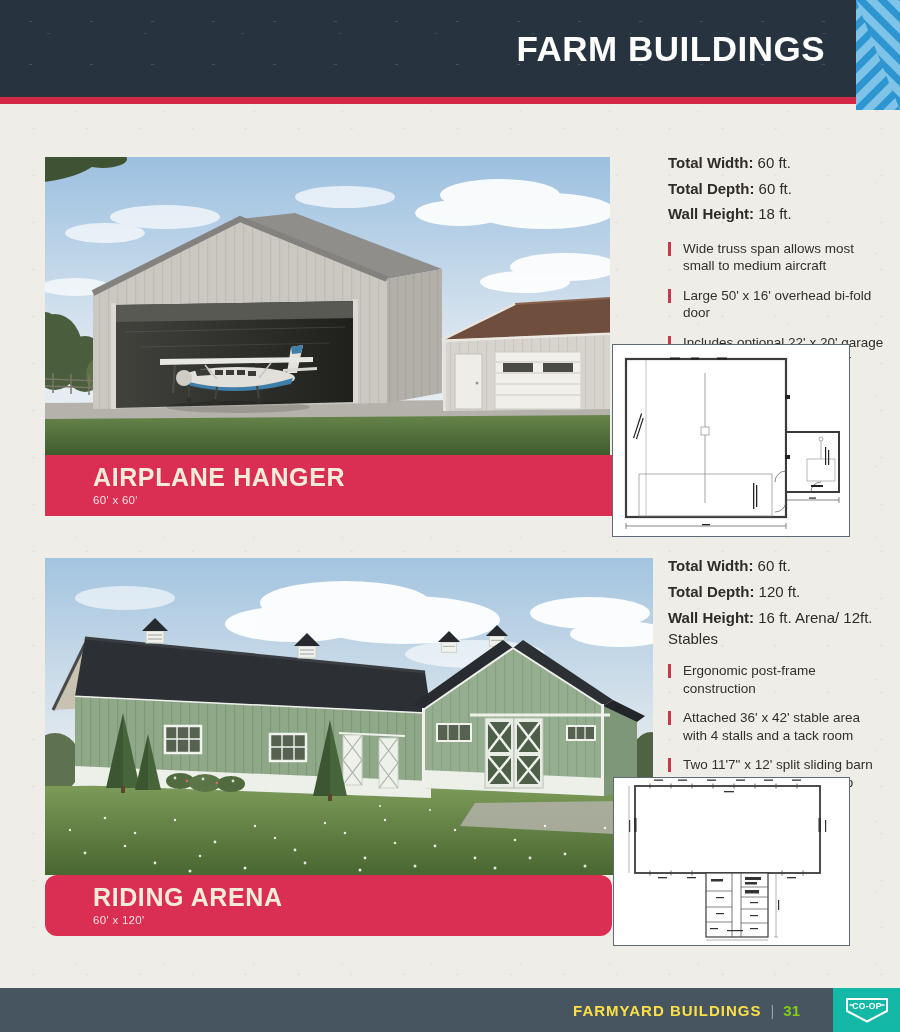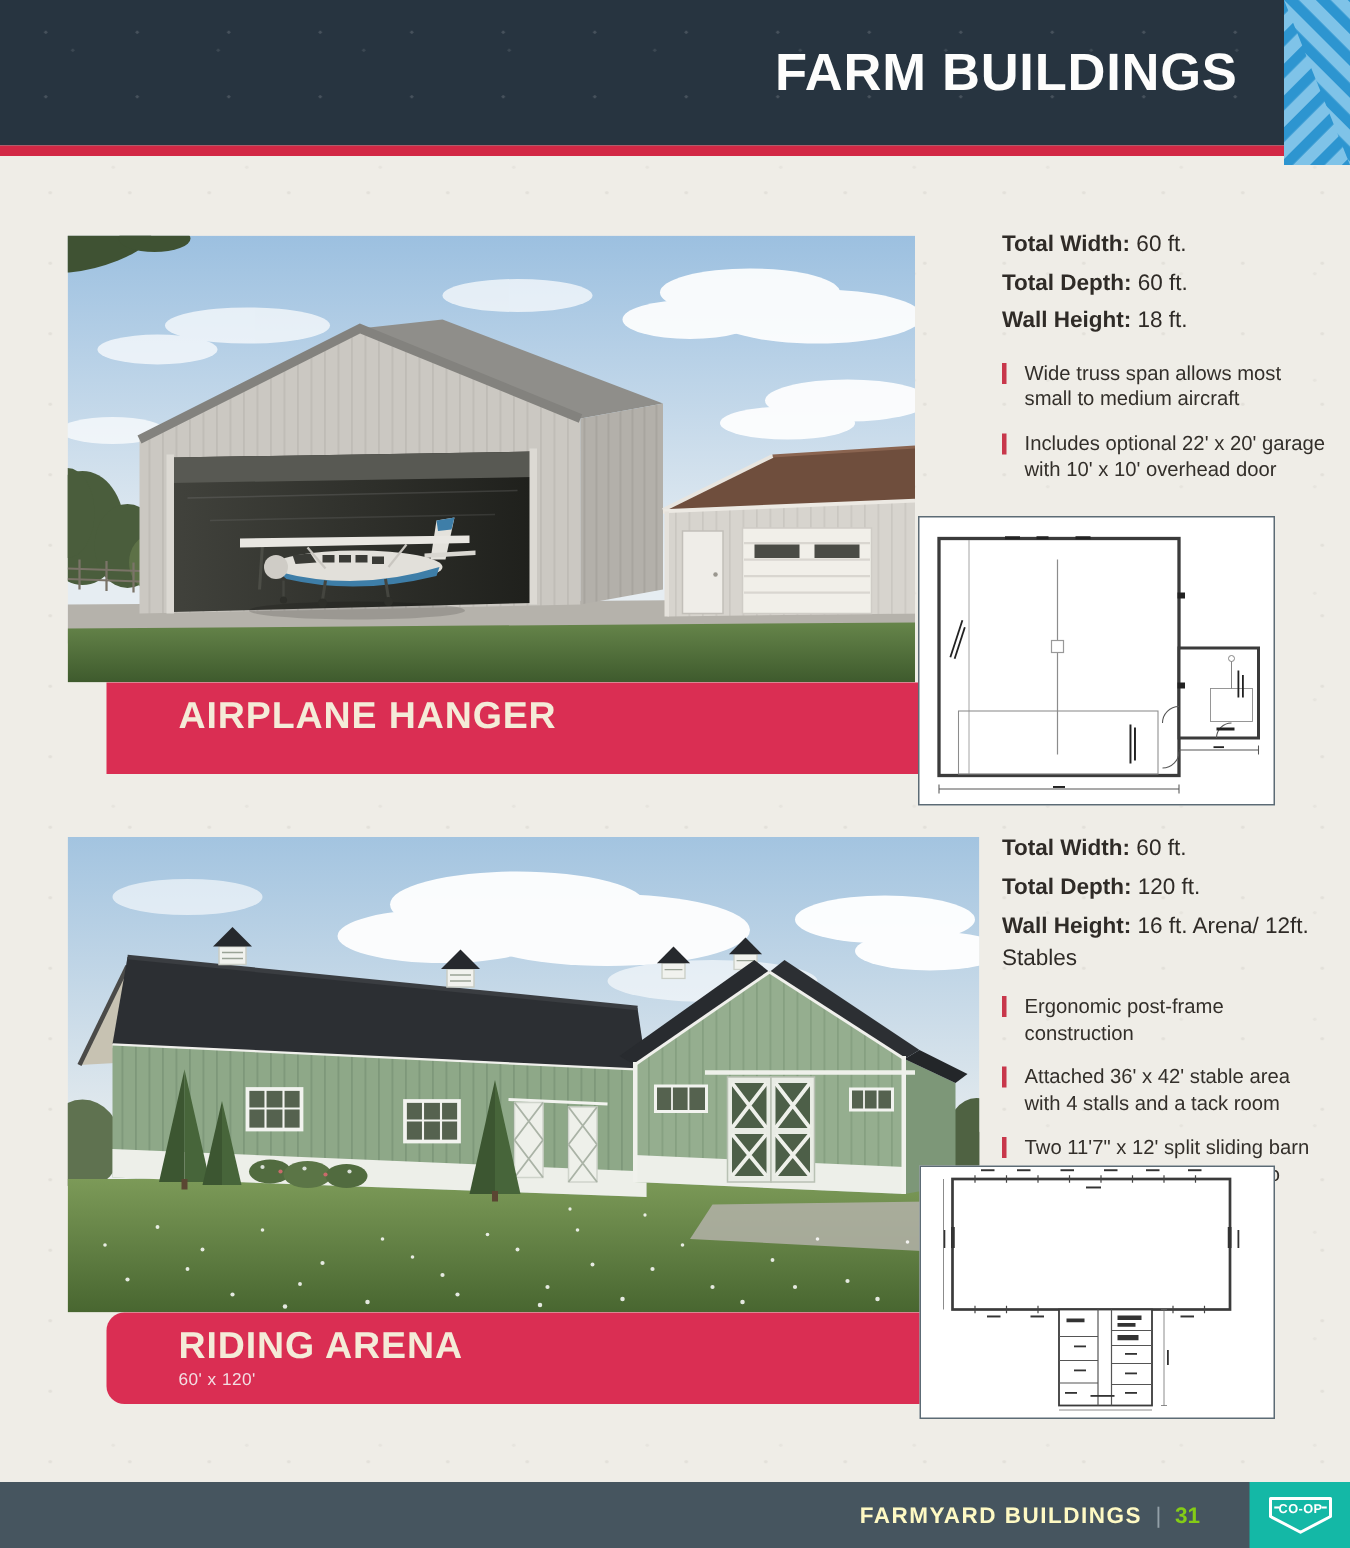--- a/index.html
+++ b/index.html
@@ -24,36 +24,36 @@
   .hdr h1{
     margin:0;color:#fdfdfc;font-size:35px;font-weight:800;letter-spacing:.5px;line-height:1;
   }
   .hdr-rule{position:absolute;left:0;top:97px;width:856px;height:7px;background:#d22845;}
   .corner{position:absolute;left:856px;top:0;width:44px;height:110px;}
   
   .photo{position:absolute;overflow:hidden;}
   .photo svg{display:block;}
   .banner{
     position:absolute;left:45px;width:567px;height:61px;background:#da2e53;
-    box-sizing:border-box;padding:9px 0 0 48px;z-index:3;margin-left:26px;
+    box-sizing:border-box;padding:9px 0 0 48px;z-index:3;
   }
   .banner h2{margin:0;color:#f4ebd8;font-size:25px;font-weight:800;letter-spacing:.6px;line-height:1.1;}
   .banner .dims{margin-top:2px;color:#f3dee3;font-size:11.5px;letter-spacing:.3px;}
   .specs{position:absolute;left:668px;width:230px;color:#2f2b27;}
   .spec{font-size:15px;line-height:25.5px;}
   .spec b{font-weight:bold;}
   .features{list-style:none;margin:13px 13px 0 0;padding:0;}
   .features li{position:relative;padding-left:15px;font-size:13.5px;line-height:17.5px;margin-bottom:12px;color:#332f2a;}
   .bar{position:absolute;left:0;top:2px;width:3px;height:14px;background:#c8374b;}
   .plan{position:absolute;background:#fff;border:1.5px solid #5c6b75;z-index:4;}
   .plan svg{display:block;}
   
   .ftr{position:absolute;left:0;top:988px;width:900px;height:44px;background:#46555f;}
   .ftr-text{position:absolute;right:100px;top:0;height:44px;display:flex;align-items:center;gap:9px;}
-  .ftr-label{color:#fef9c3;font-size:15px;font-weight:bold;letter-spacing:1px;}
+  .ftr-label{color:#fde047;font-size:15px;font-weight:bold;letter-spacing:1px;}
   .ftr-sep{color:#93a0a8;font-size:15px;}
   .ftr-page{color:#84cc16;font-size:15px;font-weight:600;}
   .coop-block{position:absolute;right:0;top:0;width:67px;height:44px;background:#14b8a6;display:flex;align-items:center;justify-content:center;}
 </style>
 </head>
 <body>
 
 <div class="page">
 
   <header class="hdr">
@@ -198,28 +198,30 @@
         </g>
         <rect x="458" y="206" width="30" height="9" fill="#4a4b45"></rect>
         <rect x="498" y="206" width="30" height="9" fill="#4a4b45"></rect>
       </g>
       <polygon points="0,262 565,258 565,298 0,298" fill="url(#p1gr)"></polygon>
     </svg>
   </div>
 
   <div class="banner" style="top:455px;">
     <h2>AIRPLANE HANGER</h2>
+    <div class="dims">60' x 60'</div>
   </div>
 
   <aside class="specs" style="top:150px;">
     <div class="spec"><b>Total Width:</b> <span>60 ft.</span></div>
     <div class="spec"><b>Total Depth:</b> <span>60 ft.</span></div>
     <div class="spec"><b>Wall Height:</b> <span>18 ft.</span></div>
     <ul class="features">
       <li><span class="bar"></span><span>Wide truss span allows most small to medium aircraft</span></li>
+      <li><span class="bar"></span><span>Large 50' x 16' overhead bi-fold door</span></li>
       <li><span class="bar"></span><span>Includes optional 22' x 20' garage with 10' x 10' overhead door</span></li>
     </ul>
   </aside>
 
   <div class="plan" style="left:612px;top:344px;width:236px;height:191px;">
     <svg width="233" height="188" viewBox="0 0 233 188">
       <rect x="13" y="14" width="160" height="158" fill="#fff" stroke="#3b3b3b" stroke-width="2.2"></rect>
       <line x1="33" y1="15" x2="33" y2="171" stroke="#9a9a9a" stroke-width=".6"></line>
       <line x1="92" y1="28" x2="92" y2="158" stroke="#8c8c8c" stroke-width=".8"></line>
       <rect x="88" y="82" width="8" height="8" fill="#fff" stroke="#999" stroke-width=".8"></rect>

